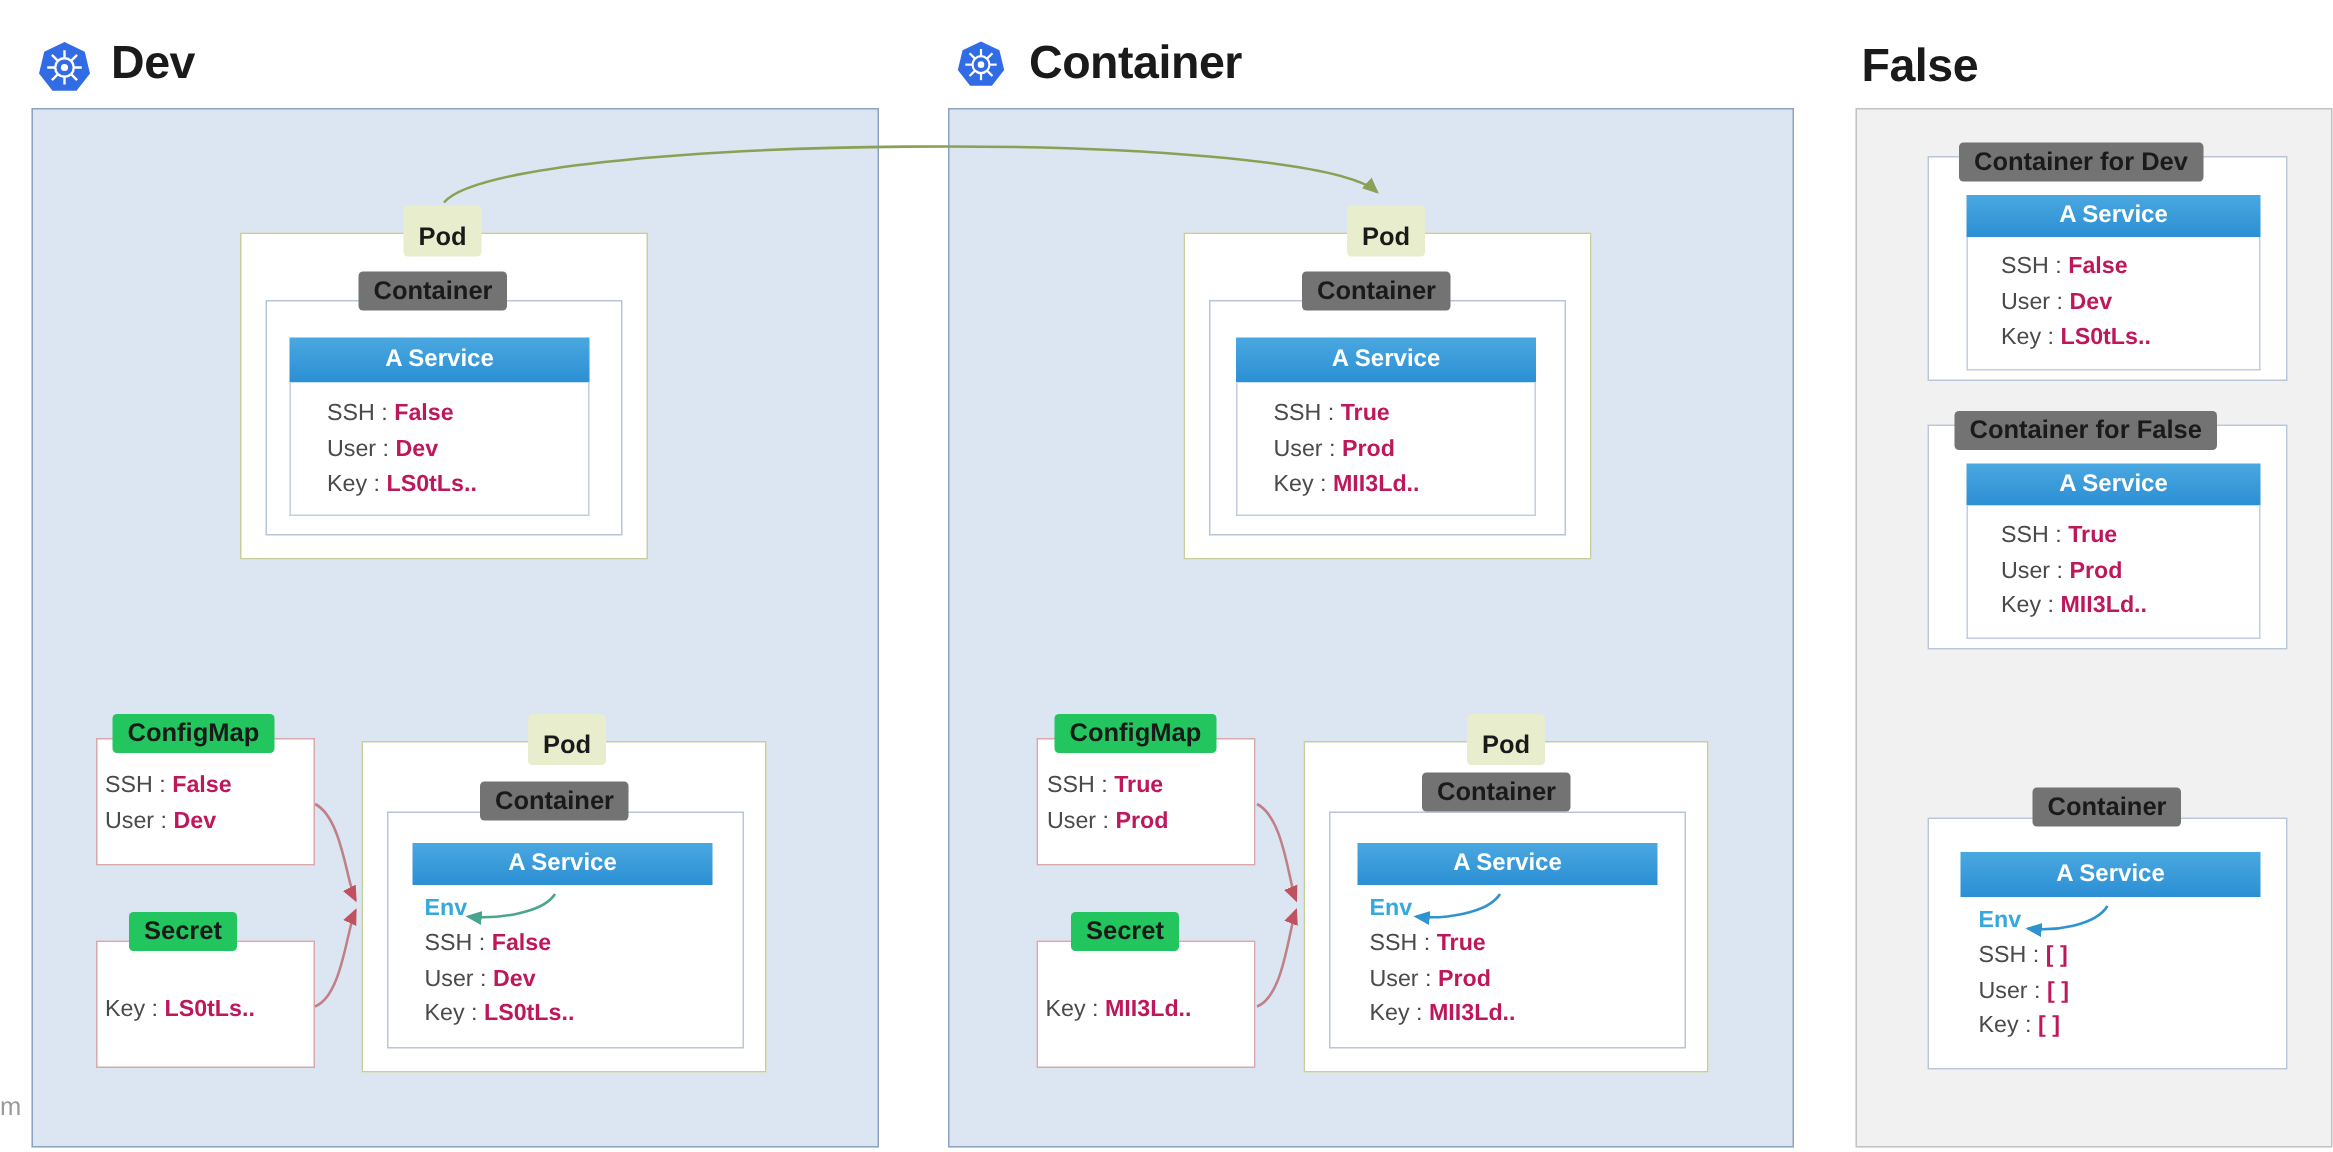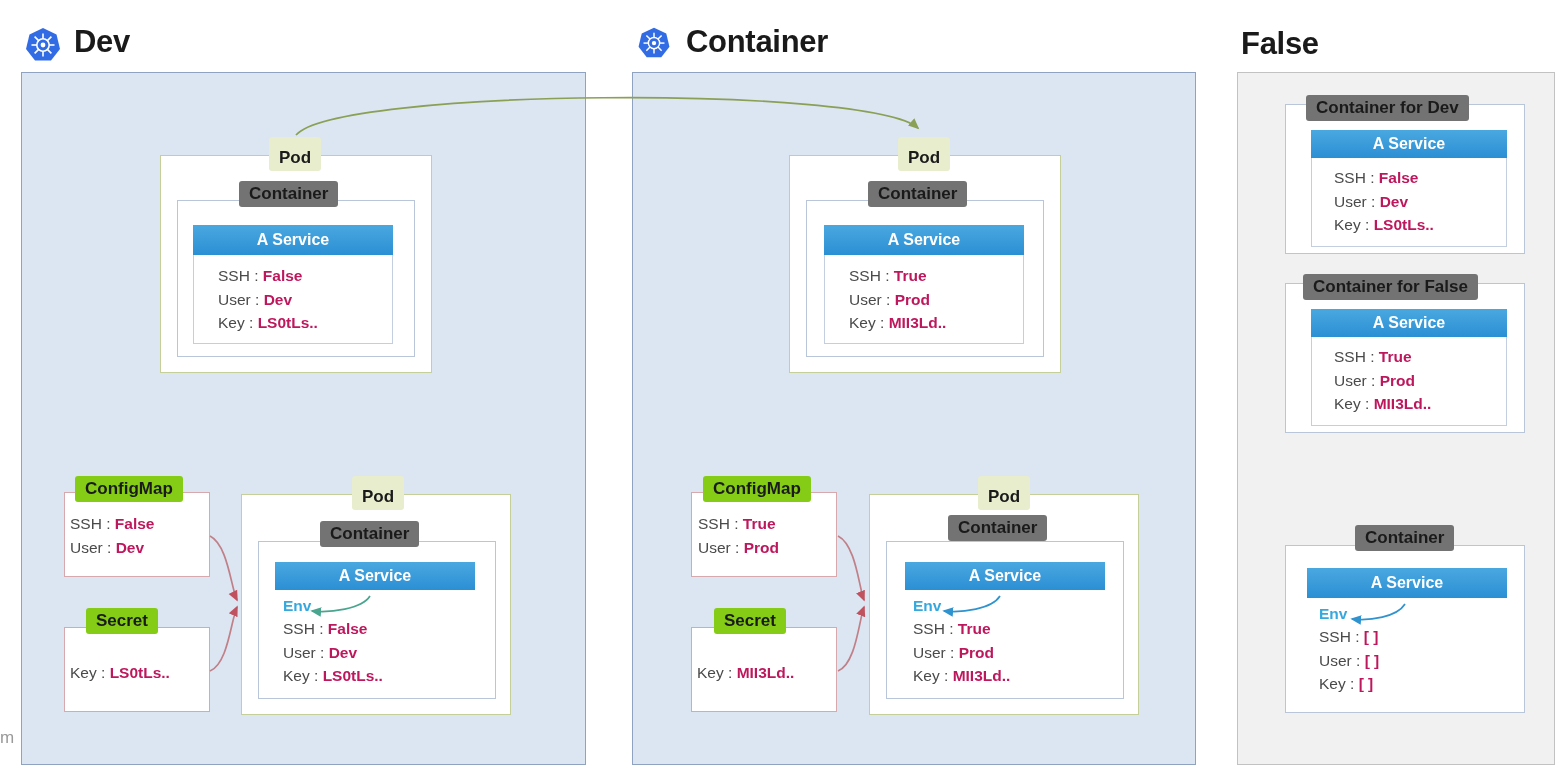--- a/index.html
+++ b/index.html
@@ -16,21 +16,21 @@
   .panel-title{font-size:31px;font-weight:bold;color:#1a1a1a;letter-spacing:-.3px;
                line-height:1;white-space:nowrap;}
   .k8s-icon{display:block;}
 
   
   .pod-box{background:#ffffff;border:1px solid #c4cf9a;}
   .chip{position:absolute;white-space:nowrap;line-height:1;
         font-weight:bold;color:#1a1a1a;border-radius:3px;}
   .chip-pod{background:#e8edcd;font-size:17px;padding:12px 10px 5px;}
   .chip-container{background:#737373;font-size:17px;padding:4px 10px 5px;}
-  .chip-cfg{background:#84cc16;font-size:17px;padding:4px 10px 5px;}
+  .chip-cfg{background:#22c55e;font-size:17px;padding:4px 10px 5px;}
 
   
   .container-box{background:#ffffff;border:1px solid #b9c6da;}
 
   
   .svc-header{background:linear-gradient(180deg,#4aa8e0 0%,#2b8fd4 100%);
               color:#ffffff;font-size:16px;font-weight:bold;text-align:right;
               line-height:1;display:flex;align-items:center;justify-content:center;}
   .svc-body{background:#ffffff;border:1px solid #c3cfe0;border-top:none;}
   .kvlist{padding:9px 0 8px 24px;}

